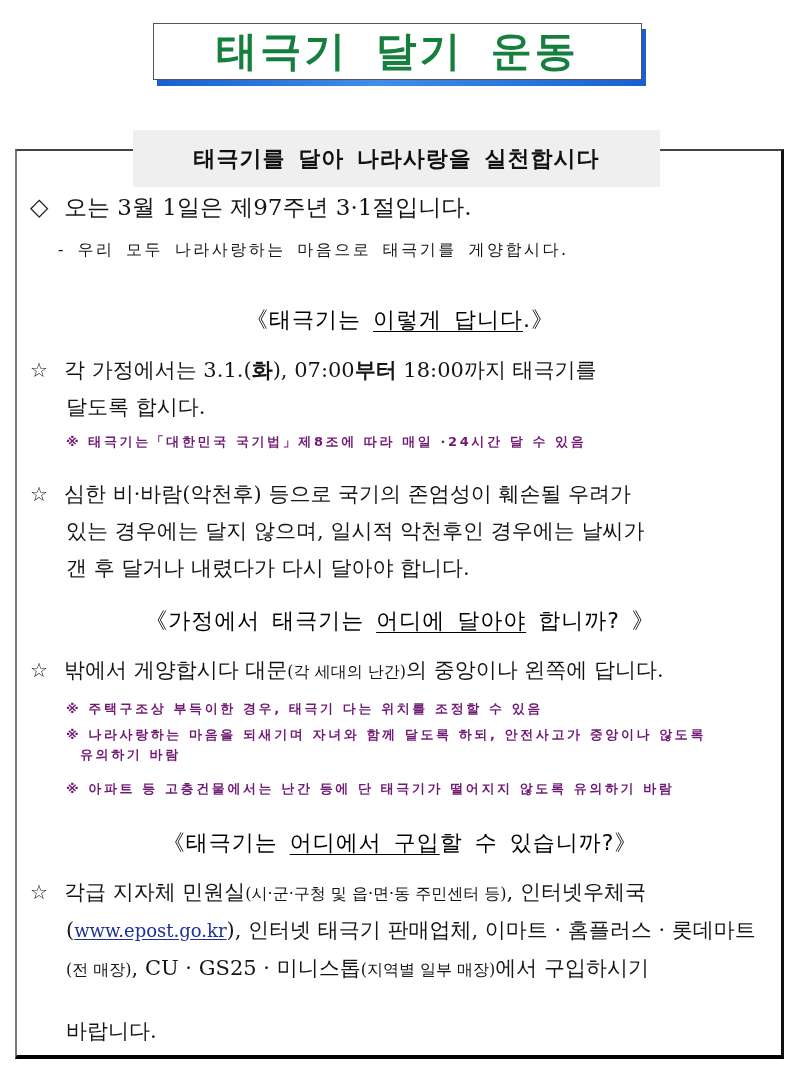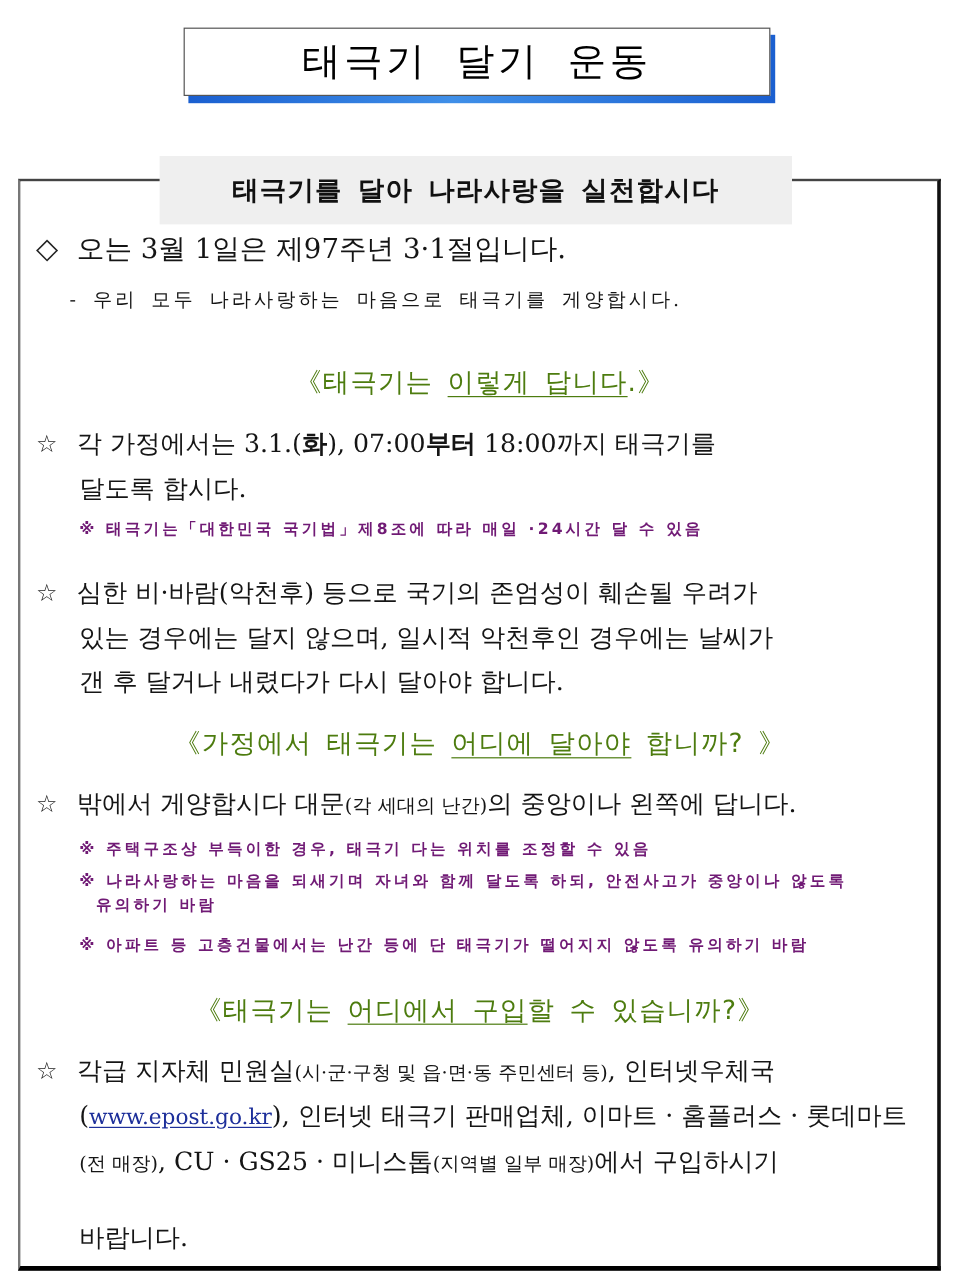--- a/index.html
+++ b/index.html
@@ -38,25 +38,25 @@
       width: 489px;
       height: 57px;
       background: #ffffff;
       border: 1px solid #555555;
       display: flex;
       align-items: center;
       justify-content: center;
     }
     .title-text {
       font-family: "DejaVu Sans", "Liberation Sans", sans-serif;
-      font-weight: normal;
-      font-size: 32px;
+      font-weight: bold;
+      font-size: 41px;
       letter-spacing: 3px;
       word-spacing: 10px;
-      color: #000000;
+      color: #15803d;
     }
 
     
     .frame {
       position: absolute;
       left: 15px;
       top: 149px;
       width: 769px;
       height: 910px;
       border-top: 2px solid #444444;
@@ -112,21 +112,21 @@
     }
     .heading {
       position: absolute;
       left: 0;
       width: 800px;
       text-align: center;
       white-space: nowrap;
       font-family: "DejaVu Sans", "Liberation Sans", sans-serif;
       font-size: 22px;
       line-height: 30px;
-      color: #4d7c0f;
+      color: #000000;
       letter-spacing: 1px;
       word-spacing: 4px;
     }
     .u { text-decoration: underline; text-underline-offset: 4px; text-decoration-thickness: 1px; }
     .b { font-weight: bold; font-family: "DejaVu Sans", sans-serif; }
     .small { font-size: 16px; }
     .link { color: #1d2f9a; text-decoration: underline; text-underline-offset: 2px; }
     .spaced { letter-spacing: 2px; word-spacing: 4px; }
   </style>
 </head>

